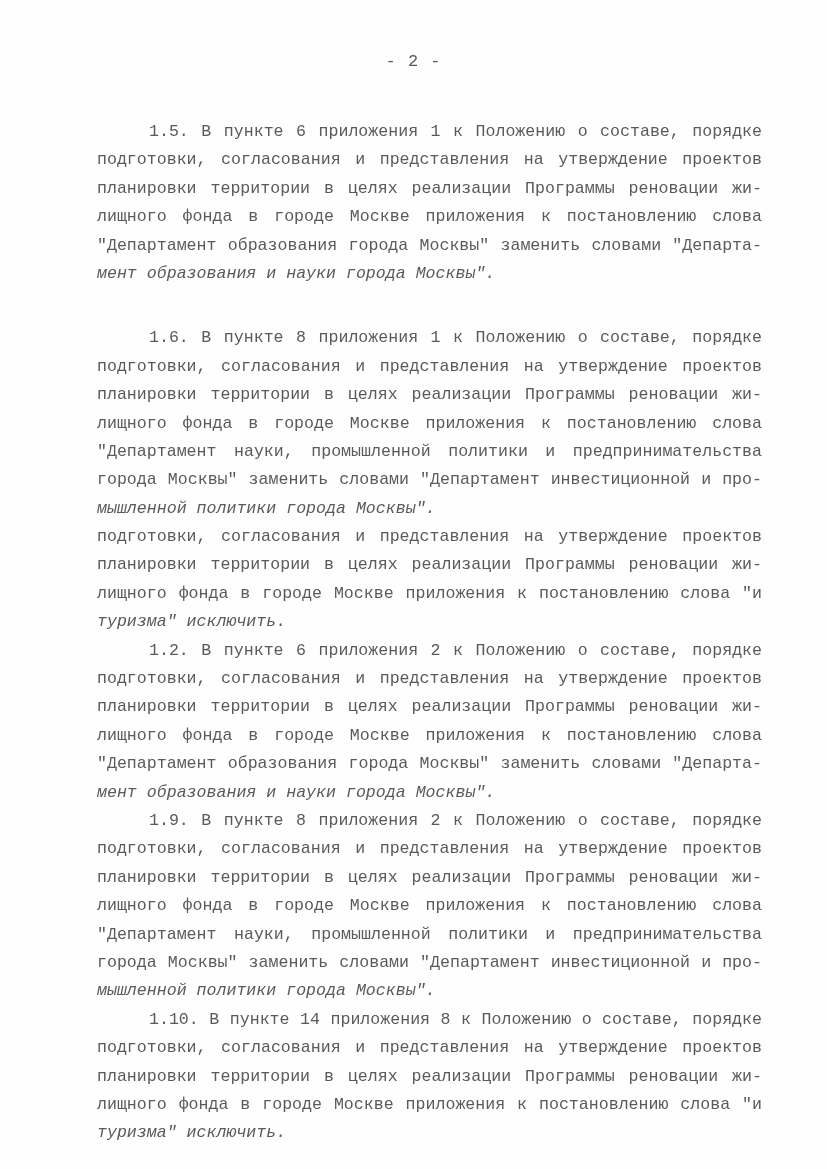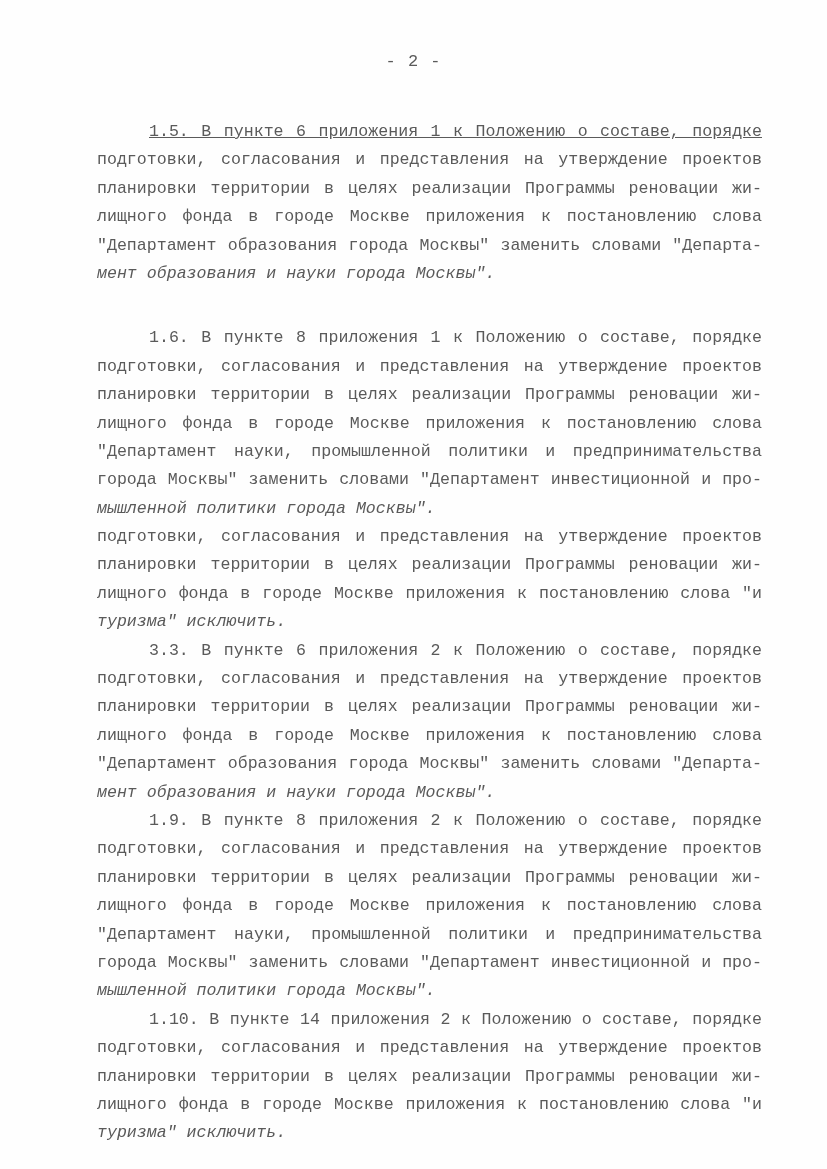--- a/index.html
+++ b/index.html
@@ -26,21 +26,21 @@
   .line.first { padding-left: 52px; }
   .line.last { text-align-last: left; font-style: italic; }
 </style>
 </head>
 <body>
 
 <div class="page">
   <div class="page-number">- 2 -</div>
   <div class="body" id="doc-body">
       <div class="para">
-        <span class="line first" style="white-space: normal; overflow: hidden; text-decoration: underline;">1.5. В пункте 6 приложения 1 к Положению о  составе,  порядке</span>
+        <span class="line first" style="white-space: normal; overflow: hidden;">1.5. В пункте 6 приложения 1 к Положению о  составе,  порядке</span>
         <span class="line" style="white-space: normal; overflow: hidden;">подготовки,  согласования  и представления на утверждение проектов</span>
         <span class="line" style="white-space: normal; overflow: hidden;">планировки территории в целях реализации Программы  реновации  жи-</span>
         <span class="line" style="white-space: normal; overflow: hidden;">лищного  фонда  в  городе  Москве приложения к постановлению слова</span>
         <span class="line" style="white-space: normal; overflow: hidden;">"Департамент образования города Москвы" заменить словами "Департа-</span>
         <span class="line last" style="white-space: normal; overflow: hidden;">мент образования и науки города Москвы".</span>
       </div>
       <div class="para">
         <span class="line first" style="white-space: normal; overflow: hidden; margin-top: 36px;">1.6. В пункте 8 приложения 1 к Положению о  составе,  порядке</span>
         <span class="line" style="white-space: normal; overflow: hidden;">подготовки,  согласования  и представления на утверждение проектов</span>
         <span class="line" style="white-space: normal; overflow: hidden;">планировки территории в целях реализации Программы  реновации  жи-</span>
@@ -49,37 +49,37 @@
         <span class="line" style="white-space: normal; overflow: hidden;">города Москвы" заменить словами "Департамент инвестиционной и про-</span>
         <span class="line last" style="white-space: normal; overflow: hidden;">мышленной политики города Москвы".</span>
       </div>
       <div class="para">
         <span class="line" style="white-space: normal; overflow: hidden;">подготовки,  согласования и представления на утверждение  проектов</span>
         <span class="line" style="white-space: normal; overflow: hidden;">планировки  территории  в целях реализации Программы реновации жи-</span>
         <span class="line" style="white-space: normal; overflow: hidden;">лищного фонда в городе Москве приложения к постановлению слова  "и</span>
         <span class="line last" style="white-space: normal; overflow: hidden;">туризма" исключить.</span>
       </div>
       <div class="para">
-        <span class="line first" style="white-space: normal; overflow: hidden;">3.3. В пункте 6 приложения 2 к Положению о  составе,  порядке</span>
+        <span class="line first" style="white-space: normal; overflow: hidden;">1.2. В пункте 6 приложения 2 к Положению о  составе,  порядке</span>
         <span class="line" style="white-space: normal; overflow: hidden;">подготовки,  согласования  и представления на утверждение проектов</span>
         <span class="line" style="white-space: normal; overflow: hidden;">планировки территории в целях реализации Программы  реновации  жи-</span>
         <span class="line" style="white-space: normal; overflow: hidden;">лищного  фонда  в  городе  Москве приложения к постановлению слова</span>
         <span class="line" style="white-space: normal; overflow: hidden;">"Департамент образования города Москвы" заменить словами "Департа-</span>
         <span class="line last" style="white-space: normal; overflow: hidden;">мент образования и науки города Москвы".</span>
       </div>
       <div class="para">
         <span class="line first" style="white-space: normal; overflow: hidden;">1.9. В пункте 8 приложения 2 к Положению о  составе,  порядке</span>
         <span class="line" style="white-space: normal; overflow: hidden;">подготовки,  согласования  и представления на утверждение проектов</span>
         <span class="line" style="white-space: normal; overflow: hidden;">планировки территории в целях реализации Программы  реновации  жи-</span>
         <span class="line" style="white-space: normal; overflow: hidden;">лищного  фонда  в  городе  Москве приложения к постановлению слова</span>
         <span class="line" style="white-space: normal; overflow: hidden;">"Департамент науки,  промышленной политики  и  предпринимательства</span>
         <span class="line" style="white-space: normal; overflow: hidden;">города Москвы" заменить словами "Департамент инвестиционной и про-</span>
         <span class="line last" style="white-space: normal; overflow: hidden;">мышленной политики города Москвы".</span>
       </div>
       <div class="para">
-        <span class="line first" style="white-space: normal; overflow: hidden;">1.10. В пункте 14 приложения 2 к Положению о составе, порядке</span>
+        <span class="line first" style="white-space: normal; overflow: hidden;">1.10. В пункте 14 приложения 8 к Положению о составе, порядке</span>
         <span class="line" style="white-space: normal; overflow: hidden;">подготовки,  согласования и представления на утверждение  проектов</span>
         <span class="line" style="white-space: normal; overflow: hidden;">планировки  территории  в целях реализации Программы реновации жи-</span>
         <span class="line" style="white-space: normal; overflow: hidden;">лищного фонда в городе Москве приложения к постановлению слова  "и</span>
         <span class="line last" style="white-space: normal; overflow: hidden;">туризма" исключить.</span>
       </div>
     </div>
 </div>
 
 </body></html>

